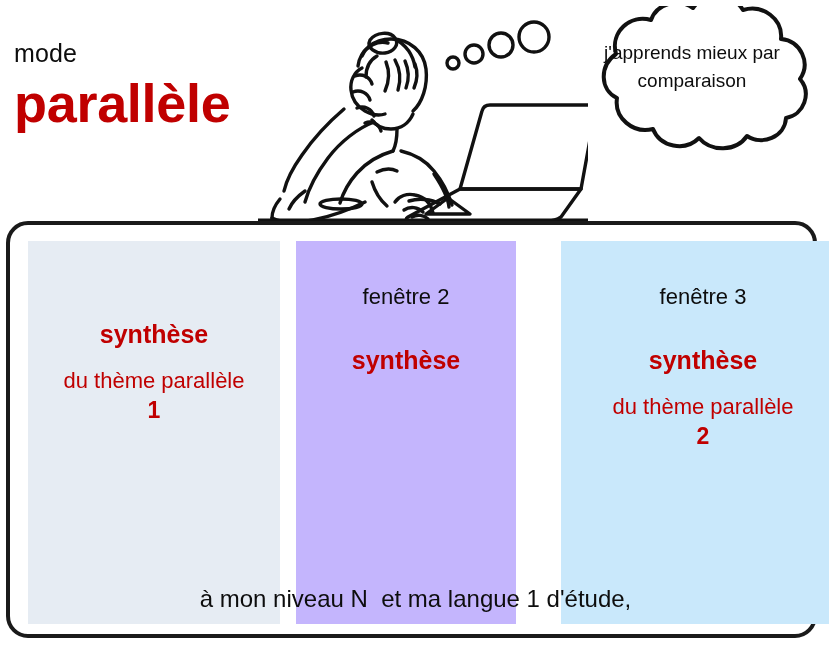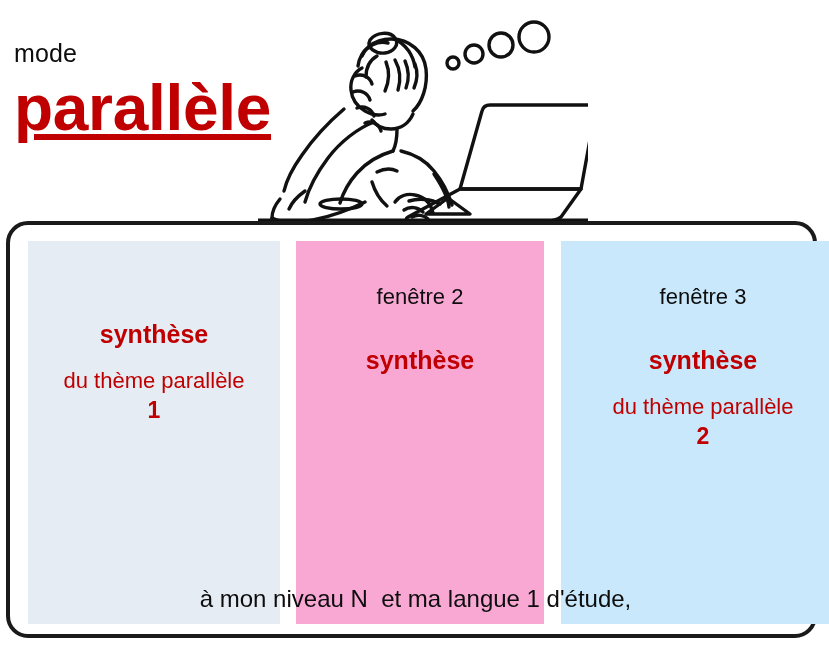--- a/index.html
+++ b/index.html
@@ -33,27 +33,26 @@
     top: 40px;
     width: 270px;
   }
   #title-mode {
     font-size: 25px;
     color: #0d0d0d;
     line-height: 1.05;
     letter-spacing: 0.1px;
   }
   #title-parallele {
-    font-size: 64px;
+    font-size: 54px;
     font-weight: bold;
     color: #c00000;
     line-height: 1.15;
     margin-top: 6px;
     letter-spacing: -0.3px;
-    text-decoration: underline;
   }
 
   
   #illustration {
     position: absolute;
     left: 258px;
     top: 4px;
     width: 330px;
     height: 222px;
   }
@@ -101,21 +100,21 @@
     width: 100%;
     height: 100%;
   }
   .panel {
     position: absolute;
     top: 16px;
     height: 383px;
     box-sizing: border-box;
   }
   #panel-1 { left: 18px;  width: 252px; background: #e6ecf3; }
-  #panel-2 { left: 286px; width: 248px; background: #f9a8d4; }
+  #panel-2 { left: 286px; width: 220px; background: #c4b5fd; }
   #panel-3 { left: 551px; width: 284px; background: #c9e8fb; }
 
   .panel-body {
     padding-top: 43px;
     text-align: center;
   }
   .panel-window-label {
     font-size: 22px;
     color: #0d0d0d;
     line-height: 1.2;
@@ -223,20 +222,39 @@
 
         <path d="M168 210 l22-16 l22 16 z"></path>
 
         <circle cx="195" cy="59" r="6" fill="#ffffff"></circle>
         <circle cx="216" cy="50" r="9" fill="#ffffff"></circle>
         <circle cx="243" cy="41" r="12" fill="#ffffff"></circle>
         <circle cx="276" cy="33" r="15" fill="#ffffff"></circle>
       </svg>
     </div>
 
+    <div id="thought-bubble">
+      <svg width="272" height="160" viewBox="0 0 272 160">
+        <path d="M60 48
+                 c-6 -22 14 -40 35 -34
+                 c6 -17 28 -22 42 -12
+                 c12 -17 40 -15 50 2
+                 c20 -6 40 9 38 29
+                 c20 2 30 24 19 40
+                 c12 14 4 36 -14 39
+                 c-1 19 -24 28 -39 18
+                 c-11 16 -36 16 -48 2
+                 c-14 14 -39 9 -46 -9
+                 c-20 5 -39 -11 -36 -31
+                 c-17 -8 -18 -32 -1 -44 z" fill="#ffffff" stroke="#111111" stroke-width="4" stroke-linejoin="round"></path>
+      </svg>
+      <div id="bubble-text">j'apprends
+mieux par
+comparaison</div>
+    </div>
   </div>
 
   <div id="main-box">
 
     <div id="panels">
 
       <div class="panel" id="panel-1">
         <div class="panel-body">
           <div class="panel-synthese">synthèse</div>
           <div class="panel-sub">du thème parallèle</div>

